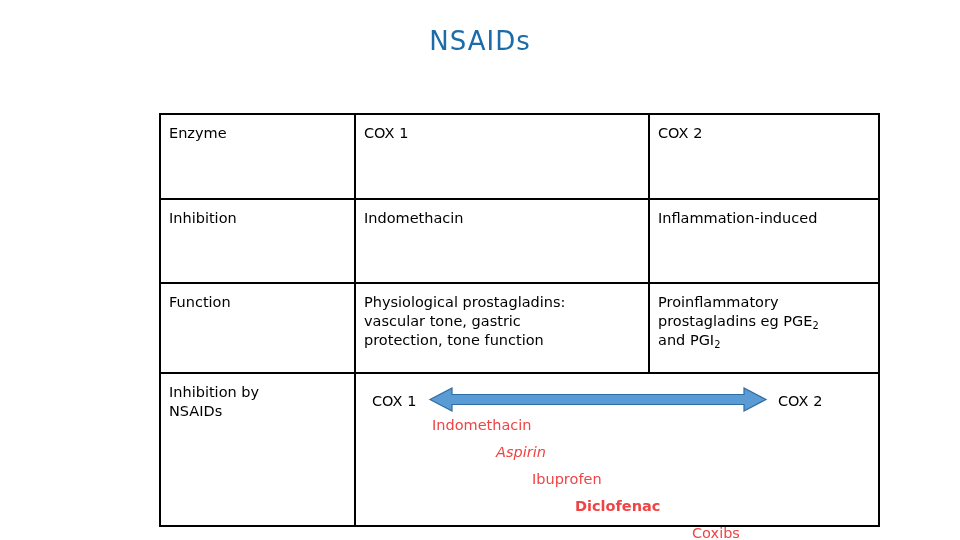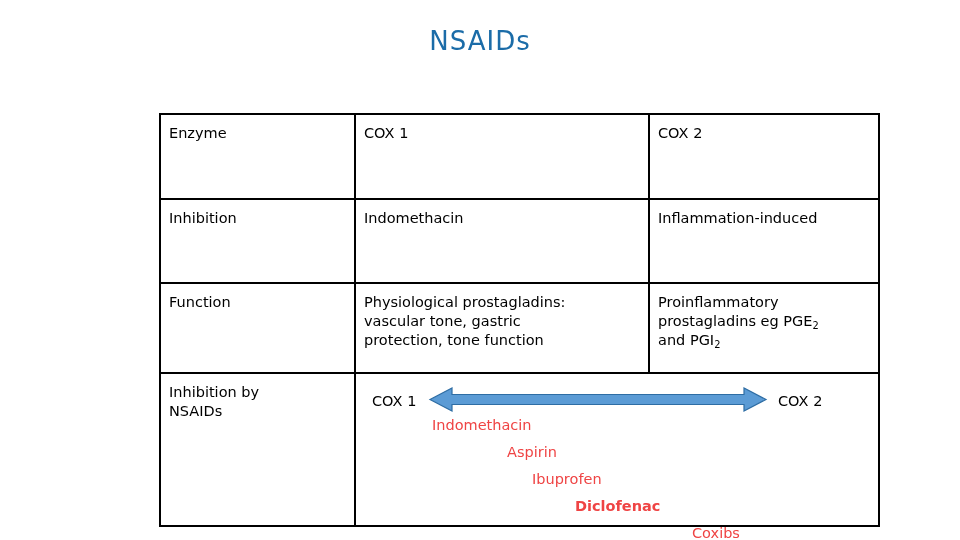--- a/index.html
+++ b/index.html
@@ -100,21 +100,21 @@
   .arrow-wrap svg { display: block; }
 
   .drug {
     position: absolute;
     white-space: nowrap;
     font-family: "DejaVu Sans", sans-serif;
     font-size: 14.5px;
     color: #ef4444;
   }
   .drug-0 { left: 68px;  top: 33px; }
-  .drug-1 { left: 143px; top: 60px; }
+  .drug-1 { left: 132px; top: 60px; font-style: italic; }
   .drug-2 { left: 168px; top: 87px; }
   .drug-3 { left: 211px; top: 114px; font-weight: bold; }
   .drug-4 { left: 328px; top: 141px; }
 </style>
 </head>
 <body>
 
 <div class="slide-title">NSAIDs</div>
 
 <table class="nsaid-table">

